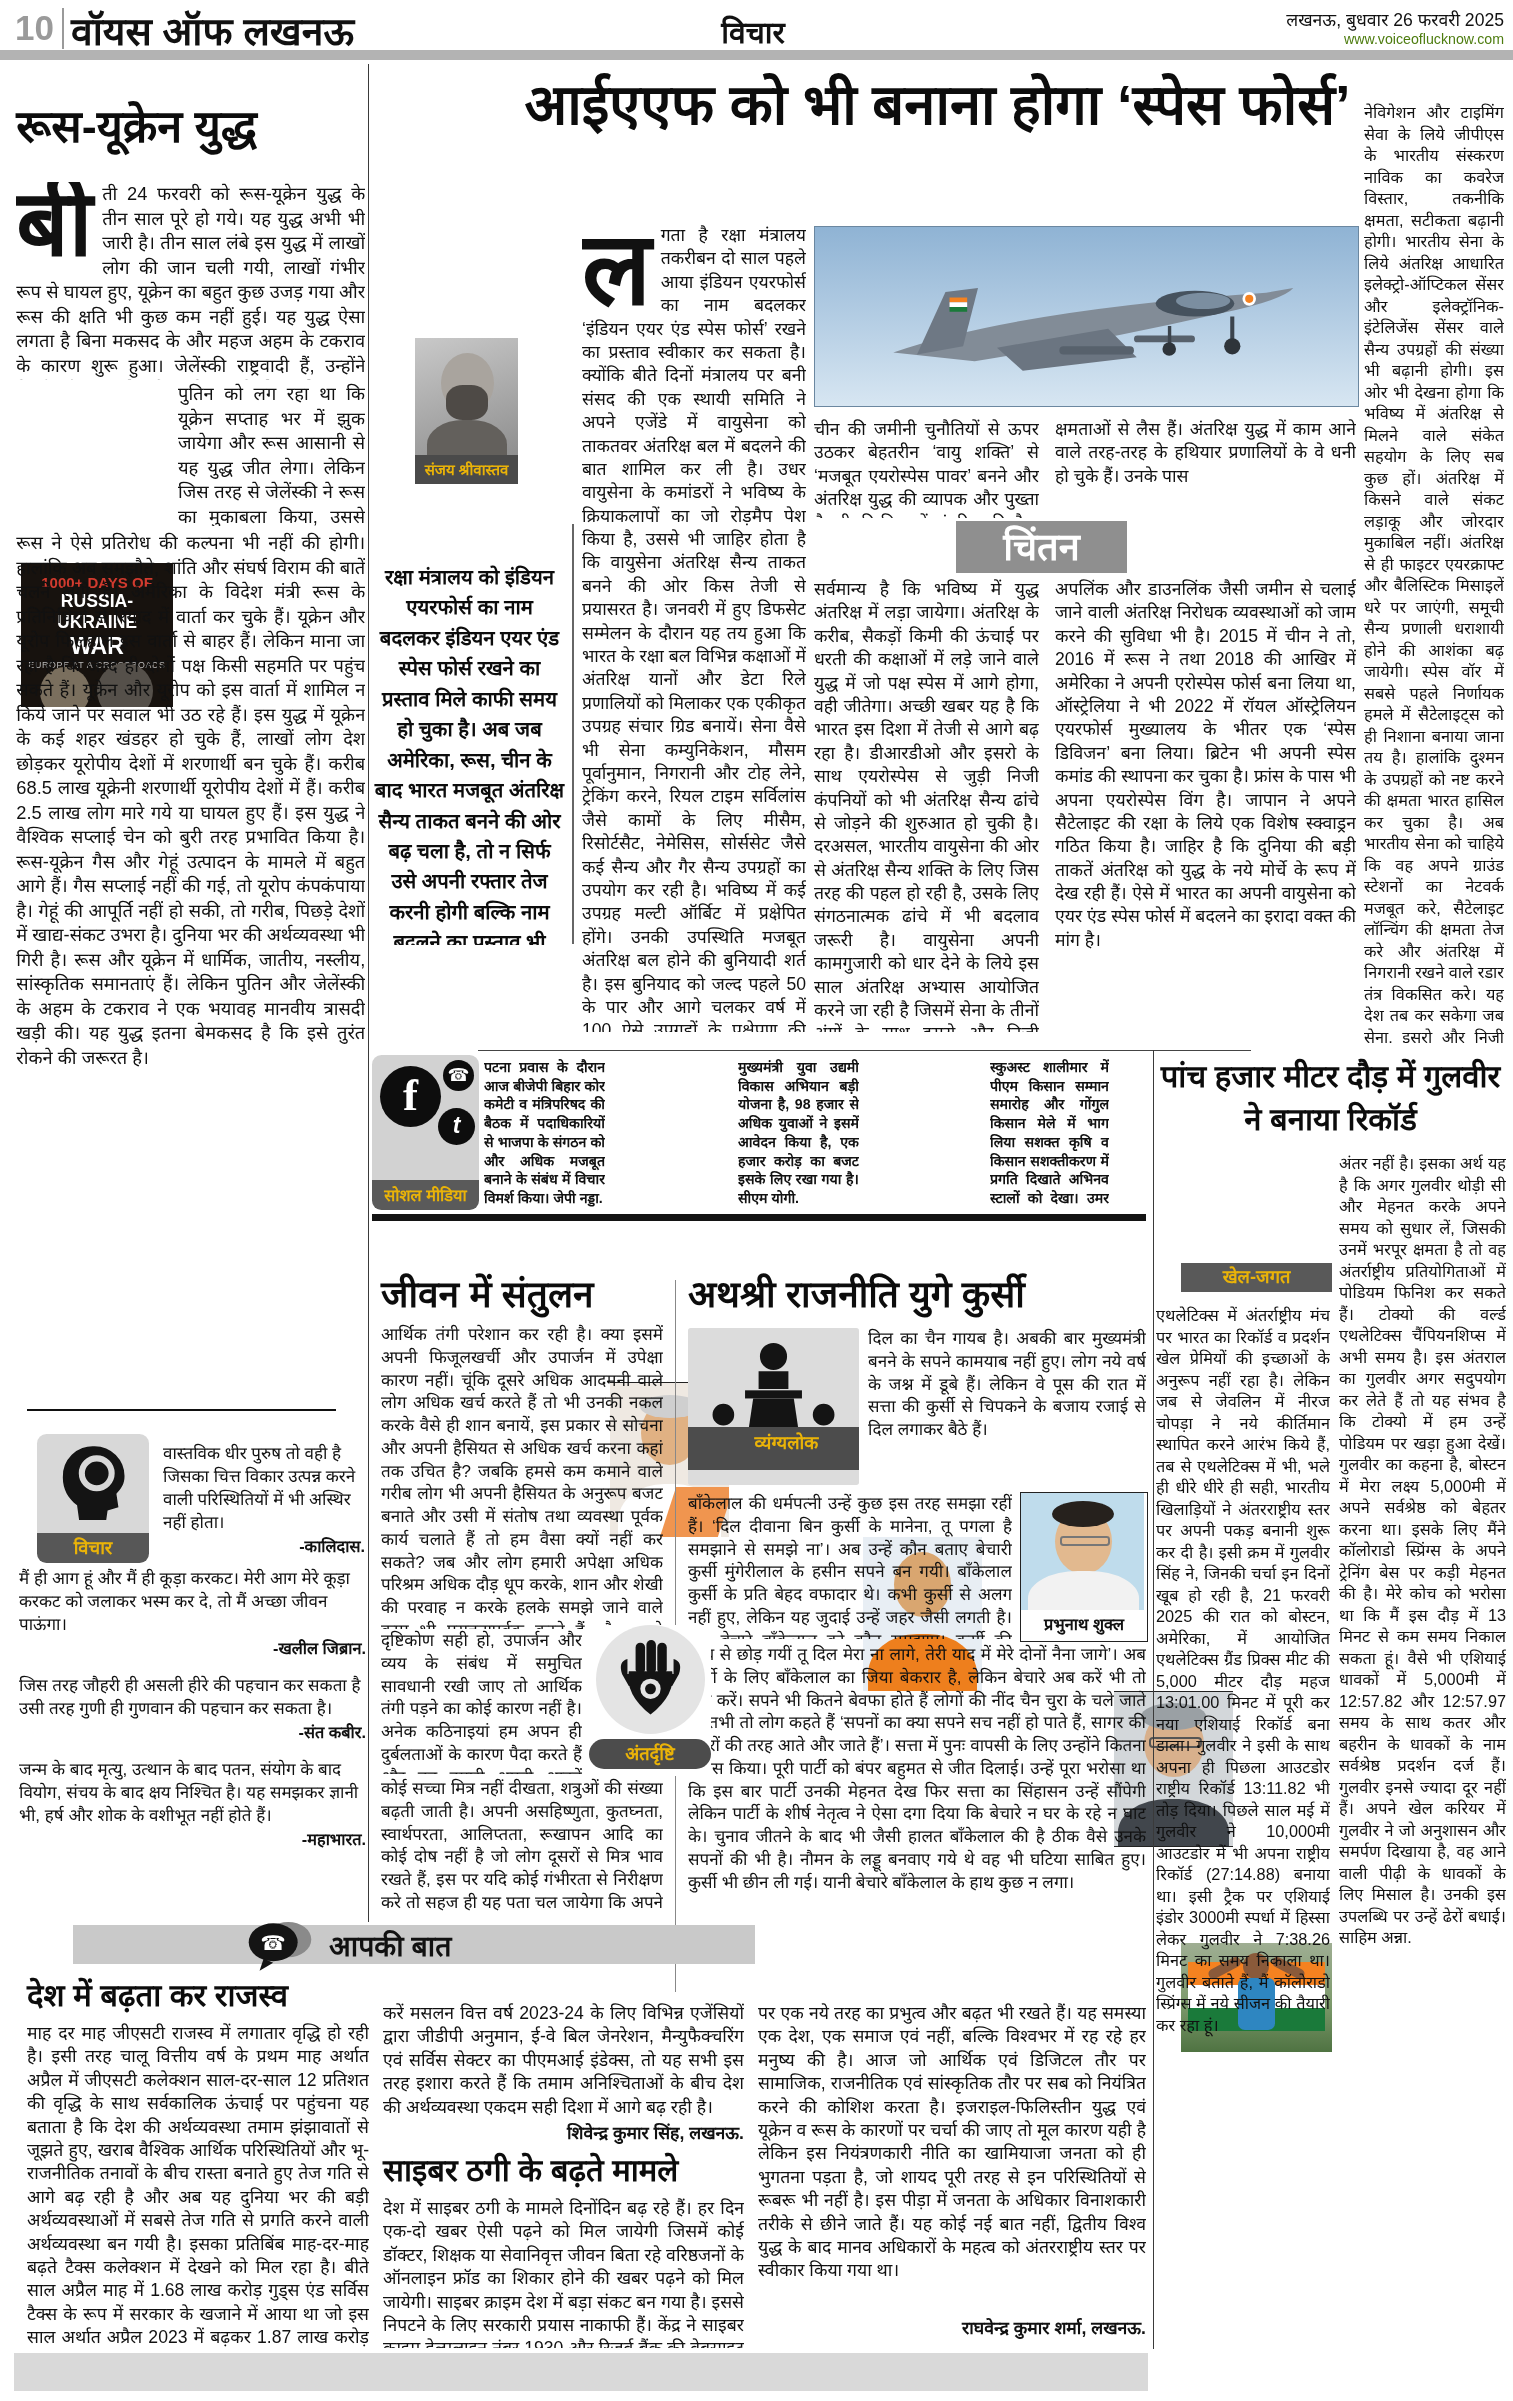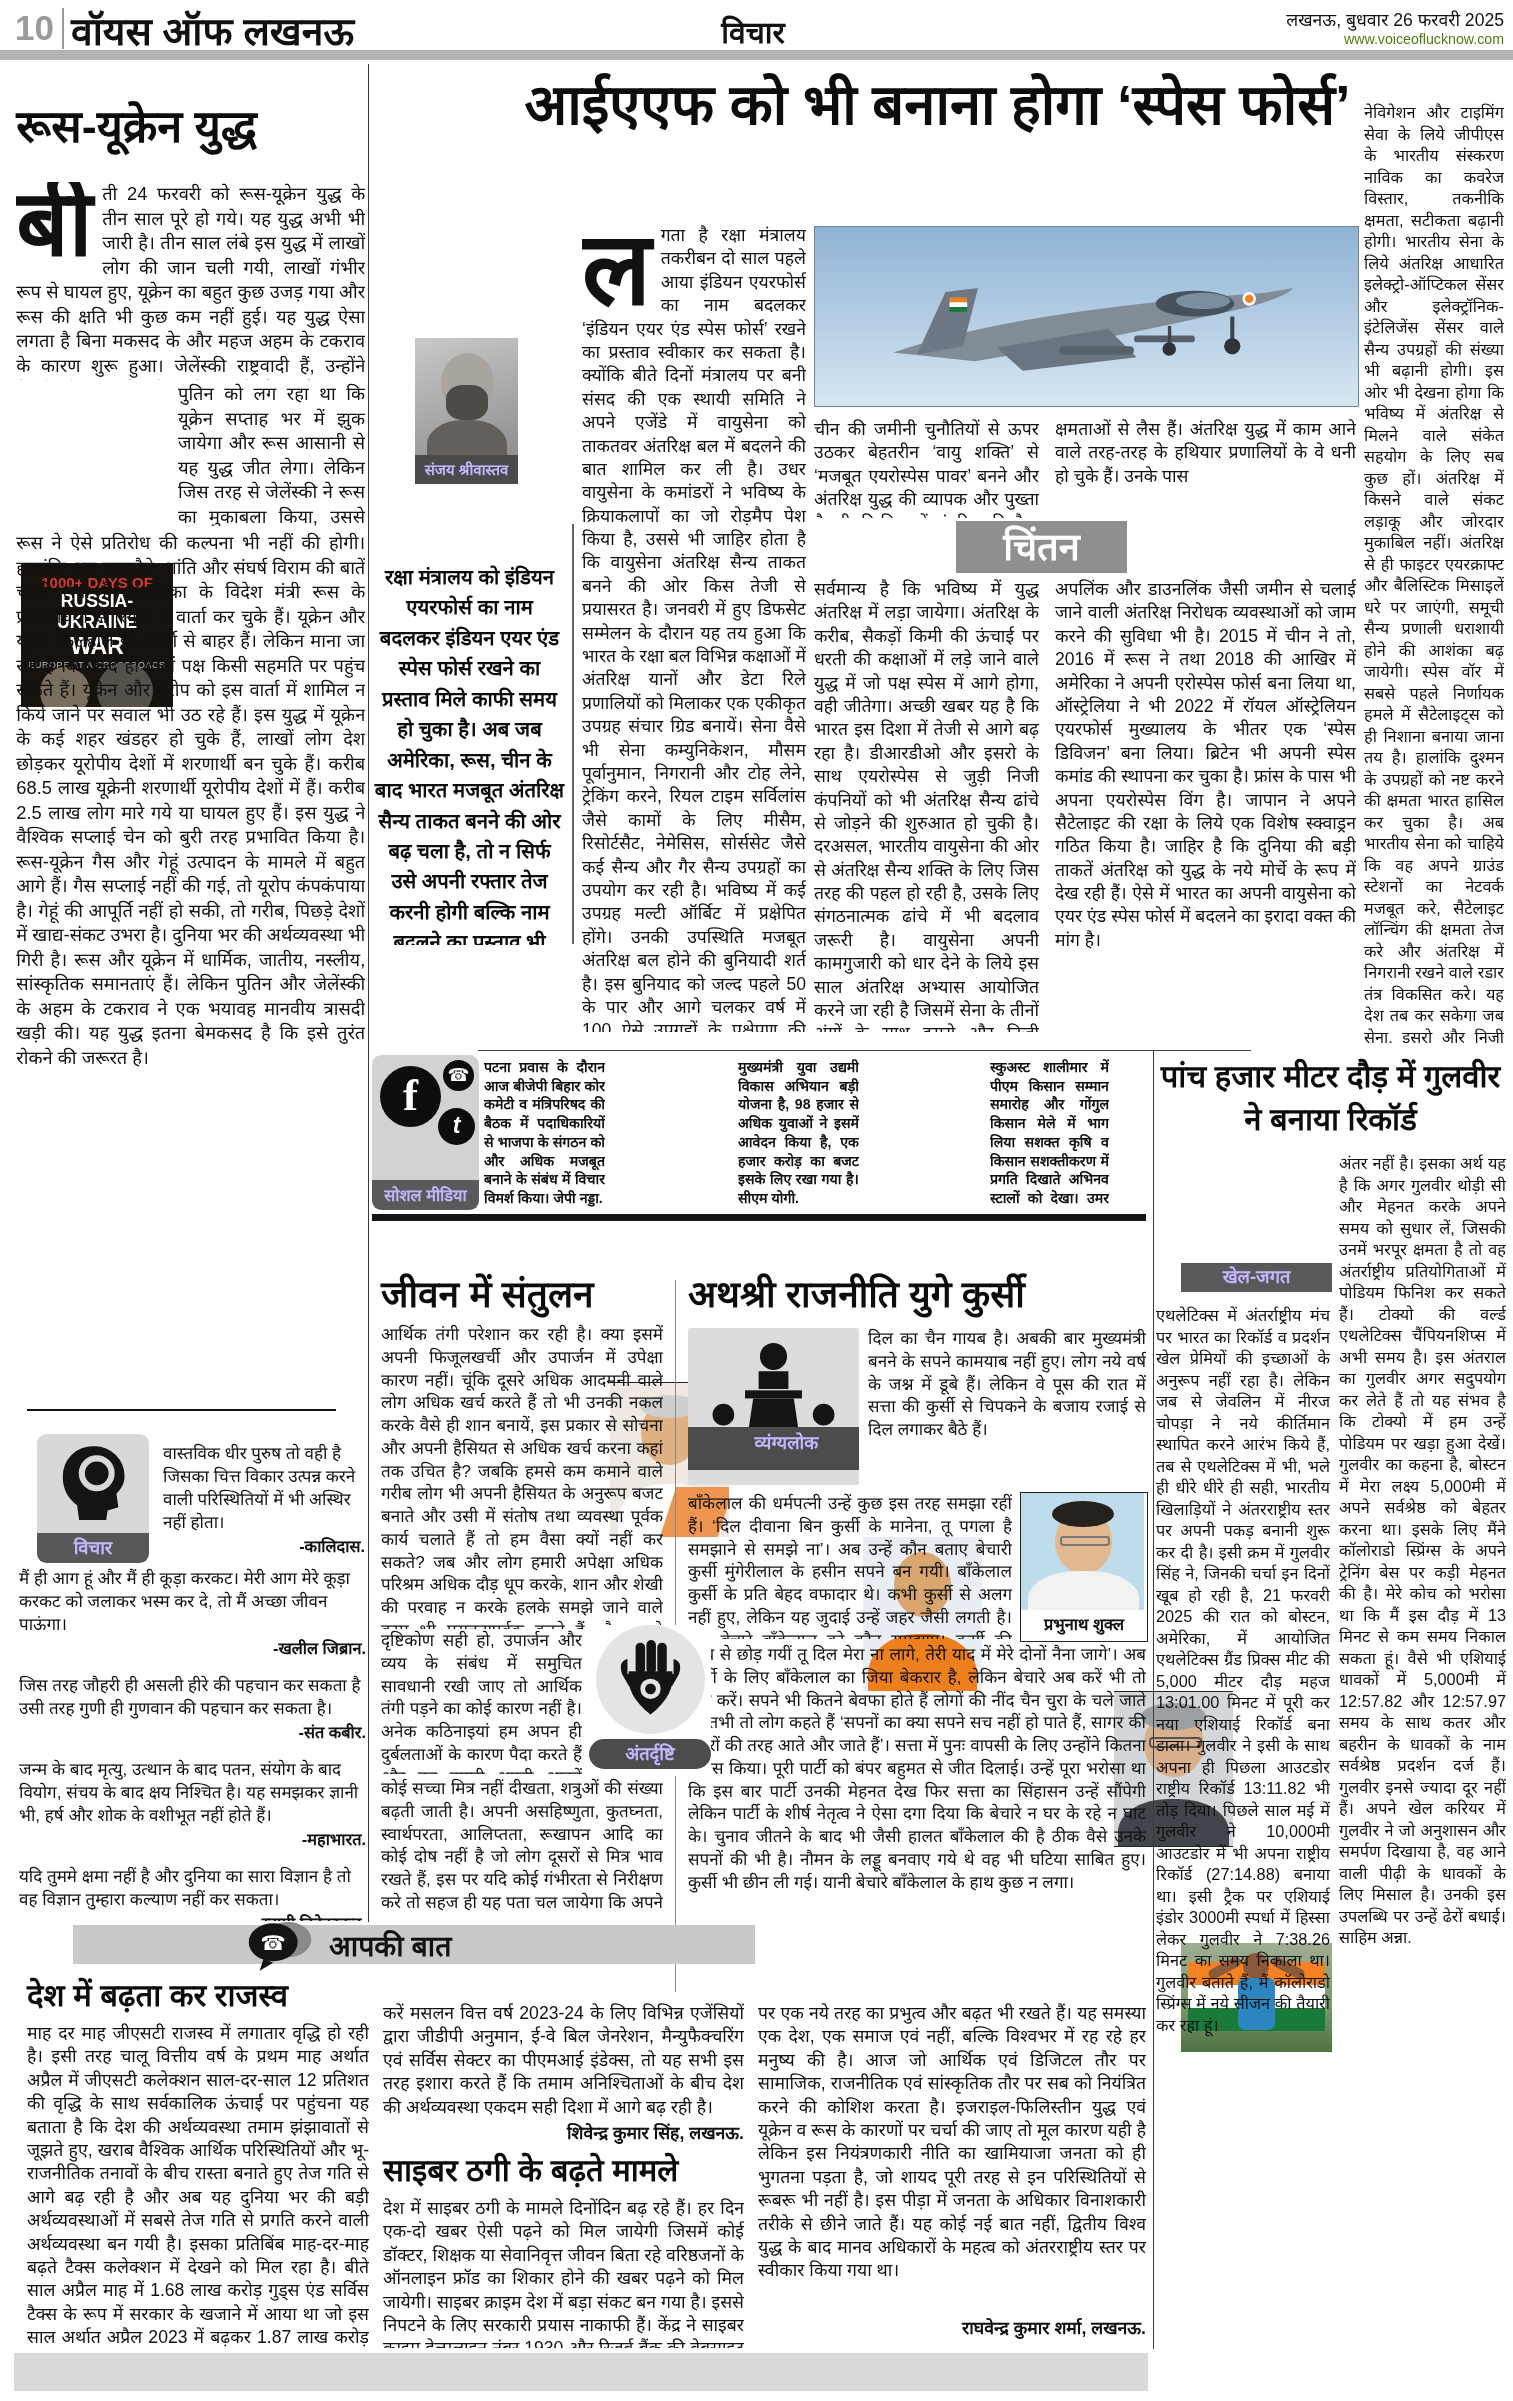--- a/index.html
+++ b/index.html
@@ -7,21 +7,21 @@
         font-family:"Liberation Sans","DejaVu Sans",sans-serif;color:#111;overflow:hidden;}
   .abs{position:absolute;}
   .just{text-align:justify;overflow:hidden;}
   .body27{font-size:18.3px;line-height:1.34;}
   .body26{font-size:17.6px;line-height:1.33;}
   .body25{font-size:17px;line-height:1.34;}
   .body24{font-size:16.3px;line-height:1.32;}
   .hl{font-weight:bold;color:#0c0c0c;}
   .dropcap{float:left;font-weight:bold;line-height:.82;padding:4.1px 9.5px 0 0;}
   .vline{background:#3a3a3a;width:1.4px;}
-  .strip{background:#575757;color:#c4b5fd;font-weight:bold;text-align:center;}
+  .strip{background:#575757;color:#eab308;font-weight:bold;text-align:center;}
   .badgebox{background:#d8d8d8;border-radius:9.5px;overflow:hidden;}
   .photo{overflow:hidden;position:relative;}
   .pt .hd,.pt .tr,.pt .hr2{position:absolute;}
   .pt .hd{border-radius:50%;}
   .pt .tr{bottom:0;border-radius:45% 45% 0 0 / 70% 70% 0 0;}
   .sig{text-align:right;font-weight:bold;}
   .qtext{font-size:17px;line-height:1.35;}
   .qauth{font-size:16.3px;font-weight:bold;text-align:right;}
   svg{display:block;}
 </style>
@@ -122,24 +122,20 @@
       <div class="qauth">-खलील जिब्रान.</div>
     </div>
     <div style="margin-bottom:16.3px;">
       <div class="qtext">जिस तरह जौहरी ही असली हीरे की पहचान कर सकता है उसी तरह गुणी ही गुणवान की पहचान कर सकता है।</div>
       <div class="qauth">-संत कबीर.</div>
     </div>
     <div style="margin-bottom:16.3px;">
       <div class="qtext">जन्म के बाद मृत्यु, उत्थान के बाद पतन, संयोग के बाद वियोग, संचय के बाद क्षय निश्चित है। यह समझकर ज्ञानी भी, हर्ष और शोक के वशीभूत नहीं होते हैं।</div>
       <div class="qauth">-महाभारत.</div>
     </div>
-    <div>
-      <div class="qtext">यदि तुममे क्षमा नहीं है और दुनिया का सारा विज्ञान है तो वह विज्ञान तुम्हारा कल्याण नहीं कर सकता।</div>
-      <div class="qauth">-स्वामी विवेकानन्द.</div>
-    </div>
   </div>
 
   <div class="abs" style="left:478px;top:1050px;width:773px;height:1.4px;background:#444;"></div>
   <div class="abs badgebox" style="left:372px;top:1055px;width:107px;height:155px;background:#d2d2d2;">
     <div style="position:absolute;left:8.1px;top:11px;width:61px;height:61px;border-radius:50%;background:#0d0d0d;color:#fff;font-size:45px;font-weight:bold;text-align:center;line-height:58px;font-family:'Liberation Serif','DejaVu Serif',serif;">f</div>
     <div style="position:absolute;left:71px;top:5.4px;width:31px;height:31px;border-radius:50%;background:#0d0d0d;color:#fff;font-size:17.6px;text-align:center;line-height:31px;">☎</div>
     <div style="position:absolute;left:66px;top:53px;width:37px;height:37px;border-radius:50%;background:#0d0d0d;color:#fff;font-size:23px;font-weight:bold;font-style:italic;text-align:center;line-height:35px;">t</div>
     <div class="strip" style="position:absolute;bottom:0;width:100%;height:30px;font-size:16.3px;line-height:30px;background:#5a5a5a;">सोशल मीडिया</div>
   </div>
 

